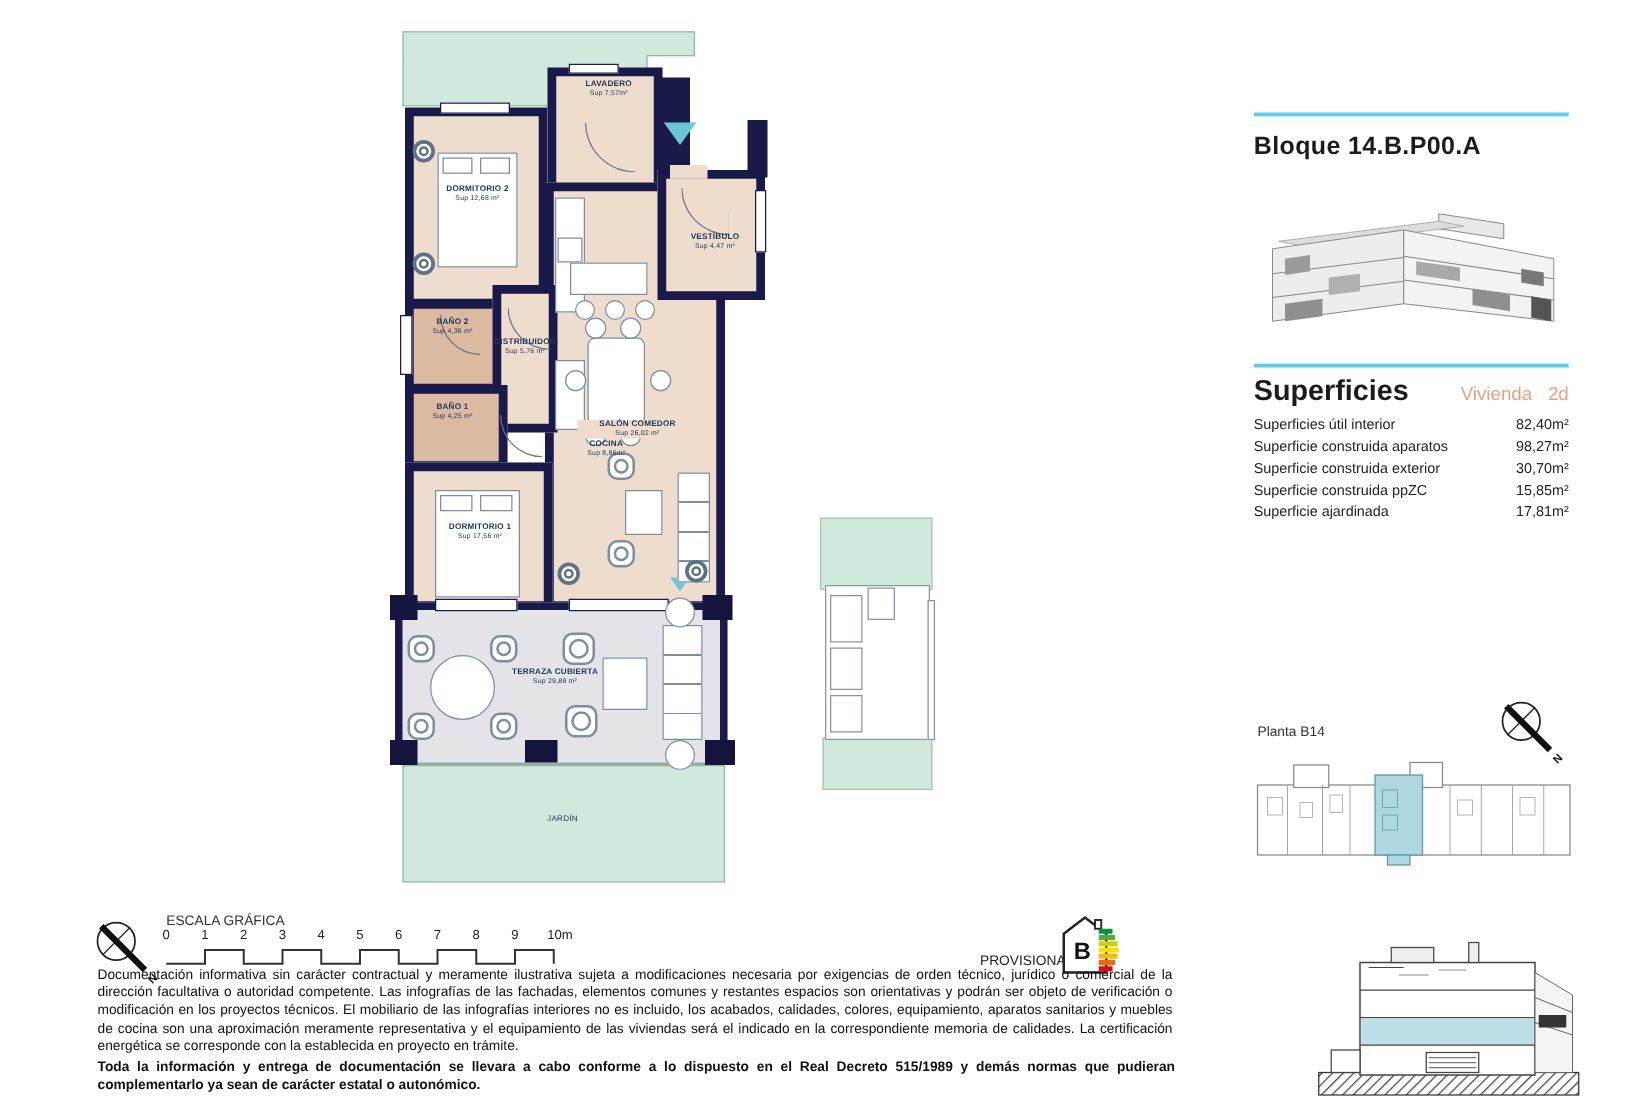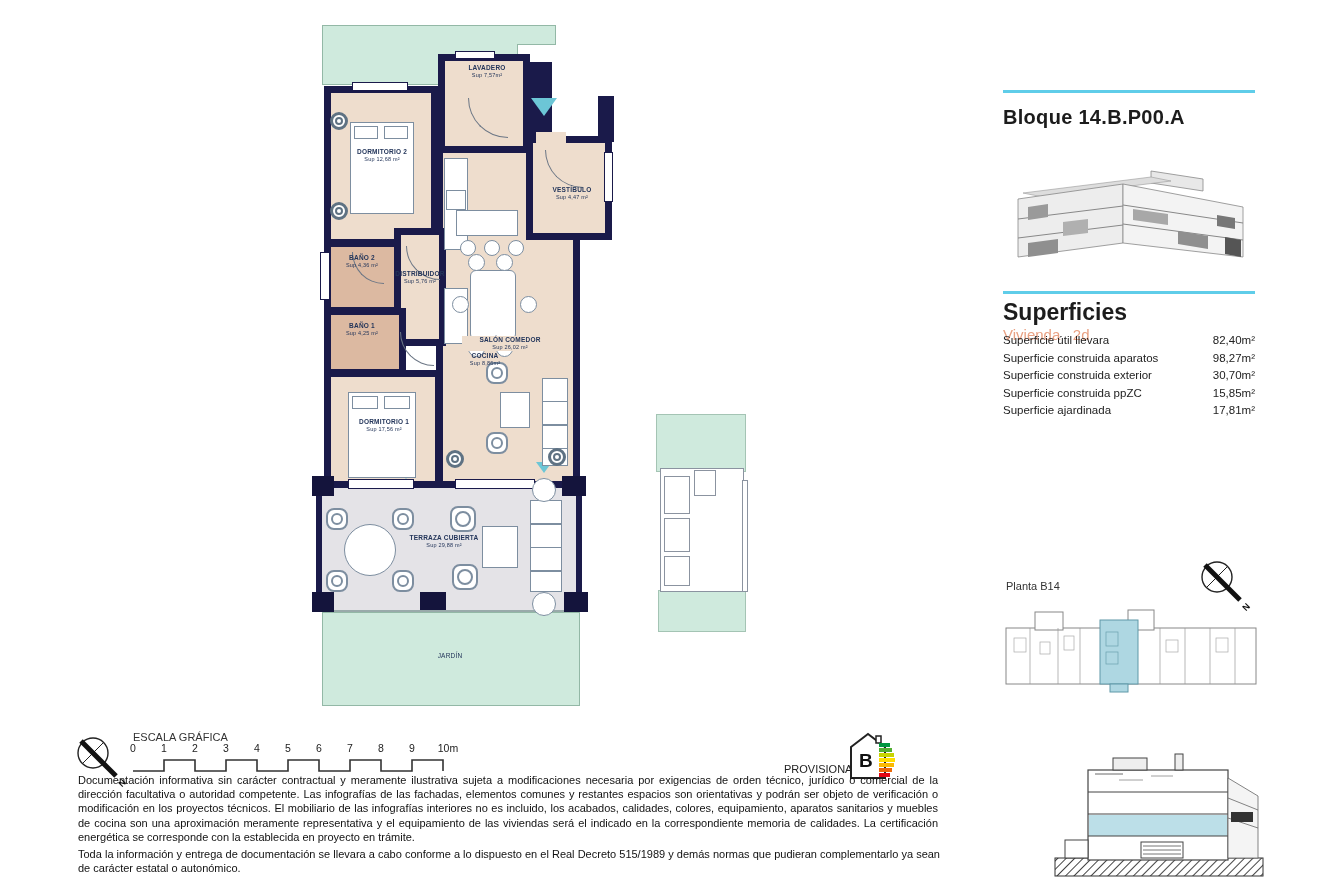--- a/index.html
+++ b/index.html
@@ -28,31 +28,31 @@
         border-radius:0 0 0 100%;box-sizing:border-box;}
   .sofa{position:absolute;background:#fff;border:1.5px solid #7d8ea0;box-sizing:border-box;
         background-image:repeating-linear-gradient(to bottom,transparent 0 22px,#7d8ea0 22px 23.5px);}
   .rlabel{position:absolute;text-align:center;color:#23355a;line-height:1.25;letter-spacing:.2px;}
   .rlabel .nm{display:block;font-size:6.5px;font-weight:bold;}
   .rlabel .ar{display:block;font-size:5.5px;}
   .outline{position:absolute;border:1px solid #8b93a0;background:#fff;box-sizing:border-box;}
   
   .rule{position:absolute;height:3px;background:#5fcde9;}
   .blocktitle{position:absolute;font-size:20px;font-weight:bold;letter-spacing:.3px;}
-  .supline{position:absolute;width:252px;display:flex;align-items:baseline;justify-content:space-between;flex-direction:column;}
+  .supline{position:absolute;width:252px;display:flex;align-items:baseline;justify-content:space-between;}
   .suph{font-size:23px;font-weight:bold;}
   .vivienda{font-size:15px;color:#e9a183;}
   .trow{display:flex;justify-content:space-between;font-size:11.5px;color:#222;height:17.5px;}
   .decreto{font-size:11.5px;color:#222;}
   .small{font-size:11px;color:#333;}
   
   .scalenums{position:absolute;font-size:10.5px;color:#222;}
   .scalenums span{position:absolute;transform:translateX(-50%);}
   .legal{position:absolute;font-size:11px;line-height:14.2px;text-align:justify;color:#111;}
-  .legal.b{font-weight:normal;}
+  .legal.b{font-weight:bold;}
   .prov{position:absolute;font-size:11px;color:#222;}
   .nlab{position:absolute;font-size:9px;font-weight:bold;transform:rotate(-45deg);color:#111;}
 </style>
 </head>
 <body>
 
 <div class="page">
 
   <div>
 
@@ -223,21 +223,21 @@
   <div class="supline" style="left:1003px;top:299px;">
     <span class="suph">Superficies</span>
     <span class="vivienda">
       <span>Vivienda</span>&nbsp;&nbsp;
       <span>2d</span>
     </span>
   </div>
 
   <div class="abs" style="left:1003px;top:334px;width:252px;">
     <div class="trow">
-      <span>Superficie útil llevara</span>
+      <span>Superficies útil interior</span>
         <span>82,40m²</span>
     </div>
     <div class="trow">
       <span>Superficie construida aparatos</span>
         <span>98,27m²</span>
     </div>
     <div class="trow">
       <span>Superficie construida exterior</span>
         <span>30,70m²</span>
     </div>

